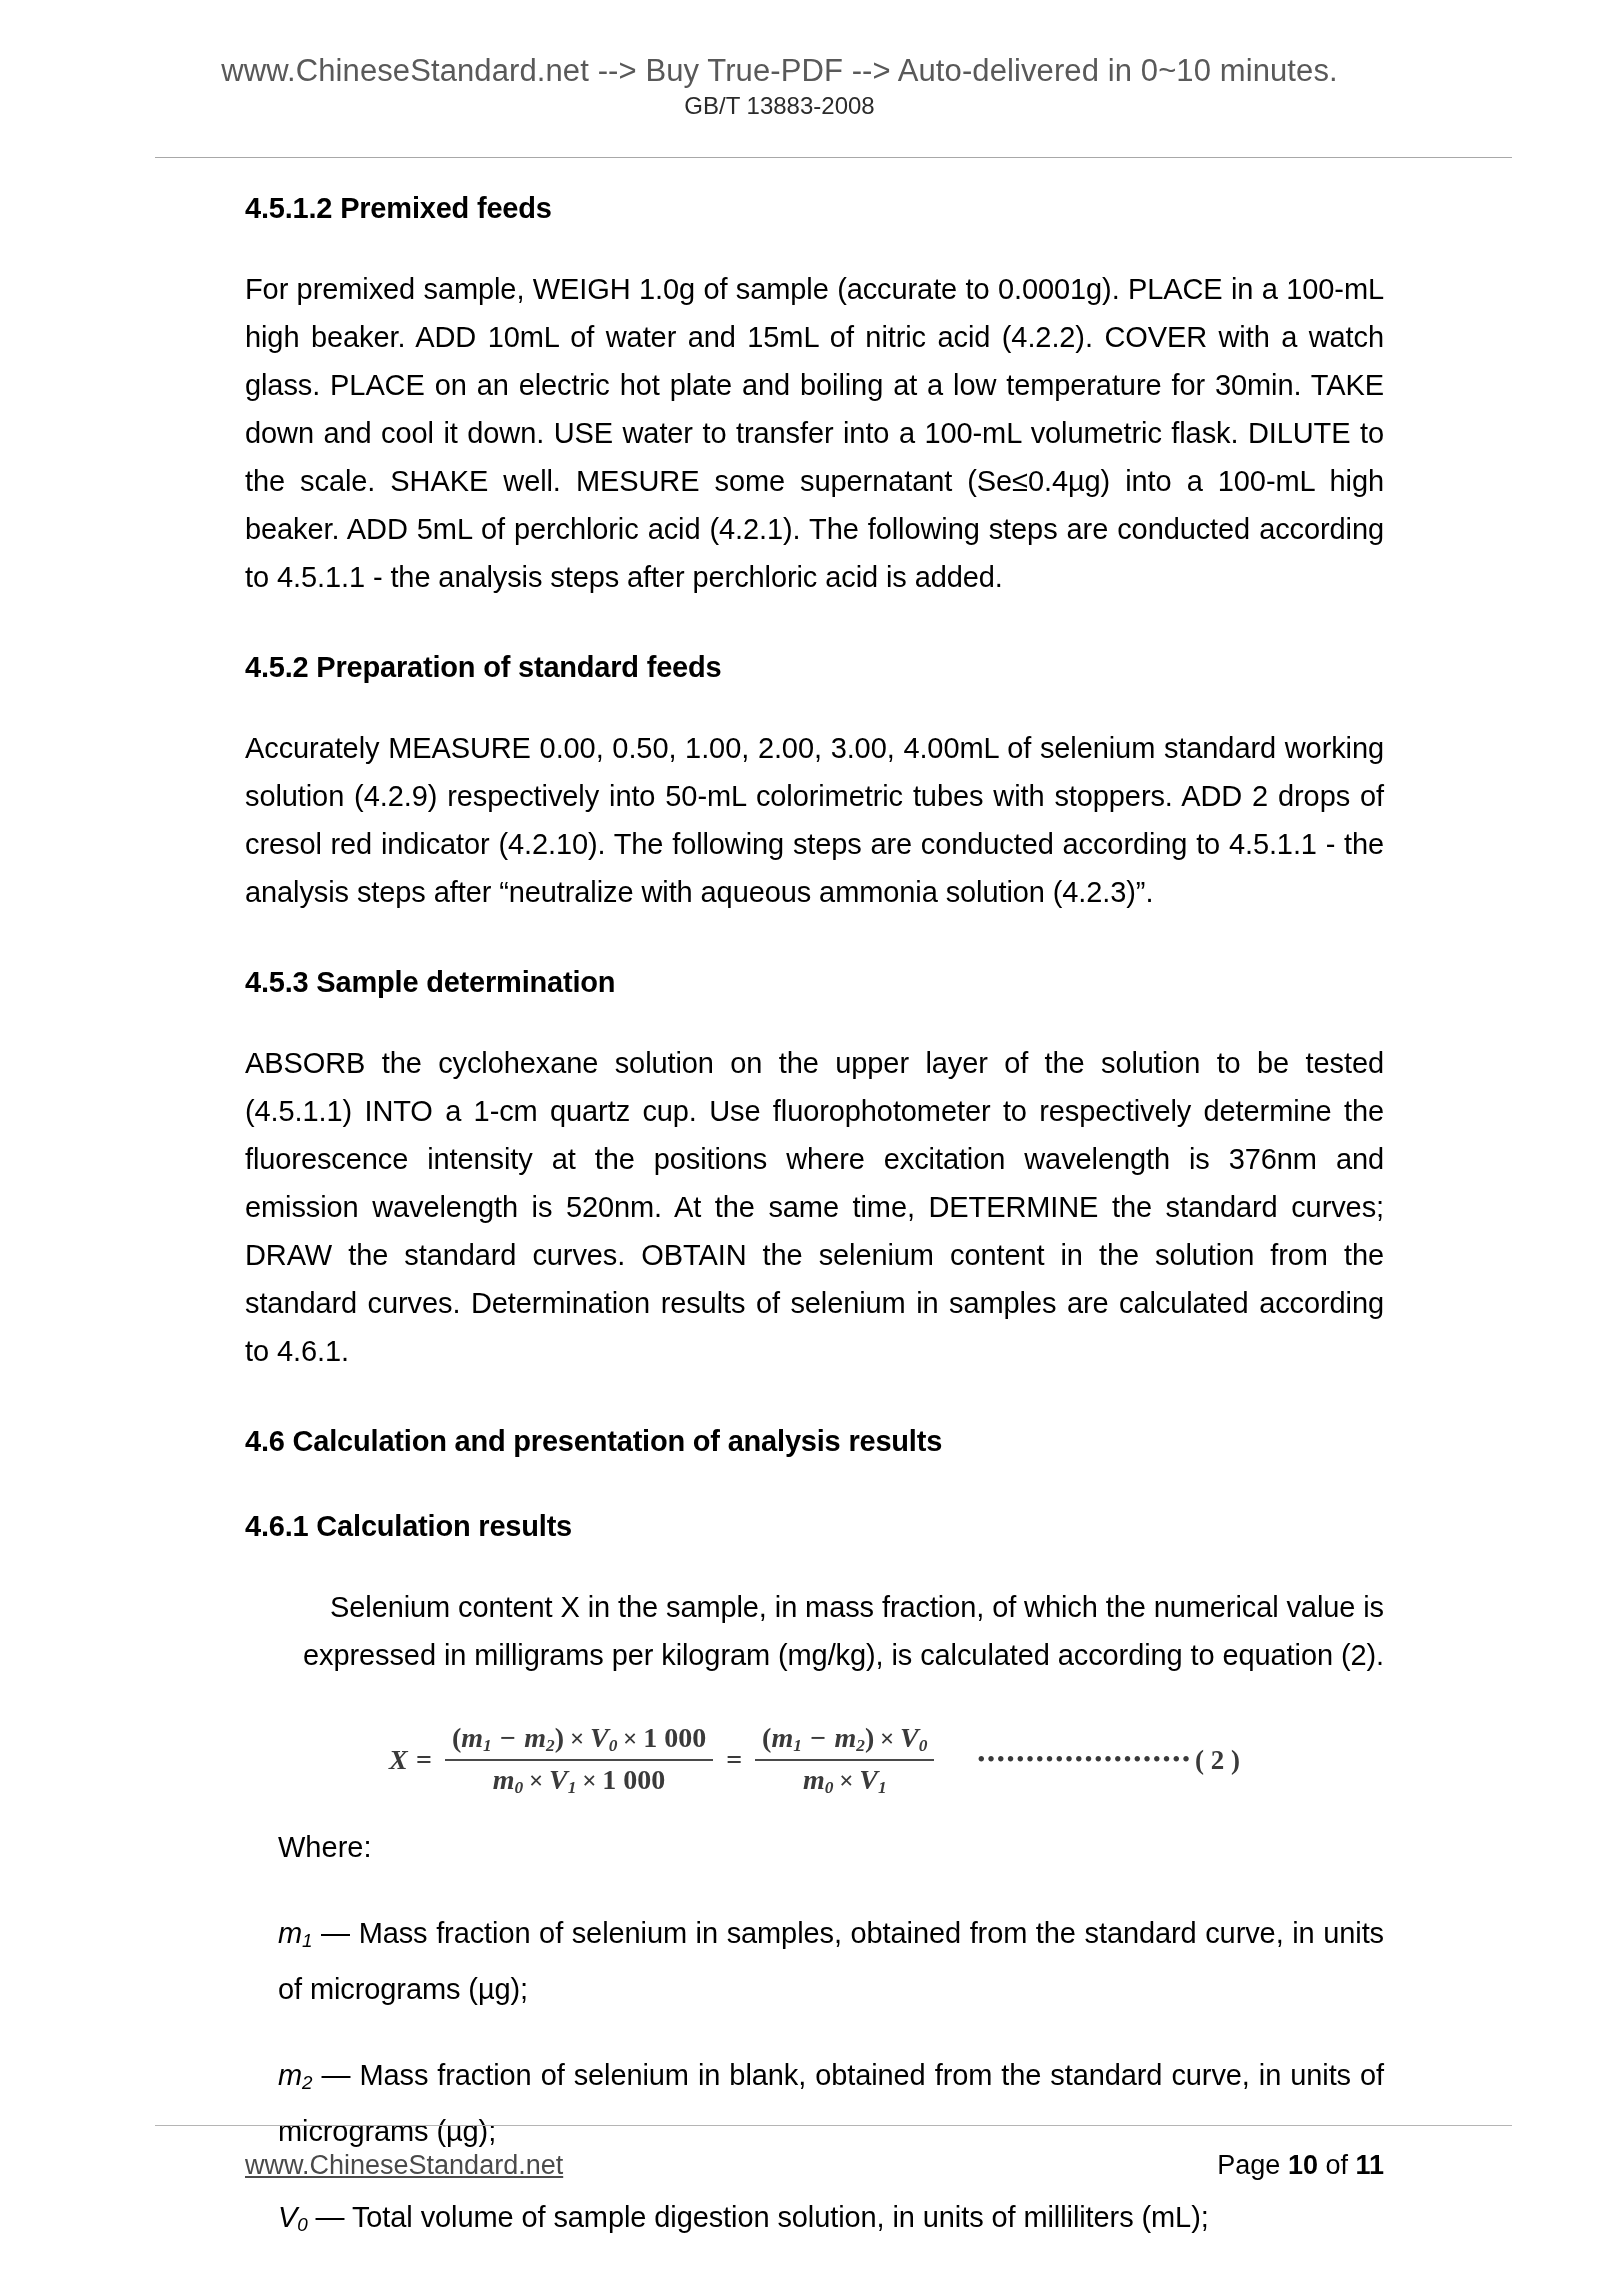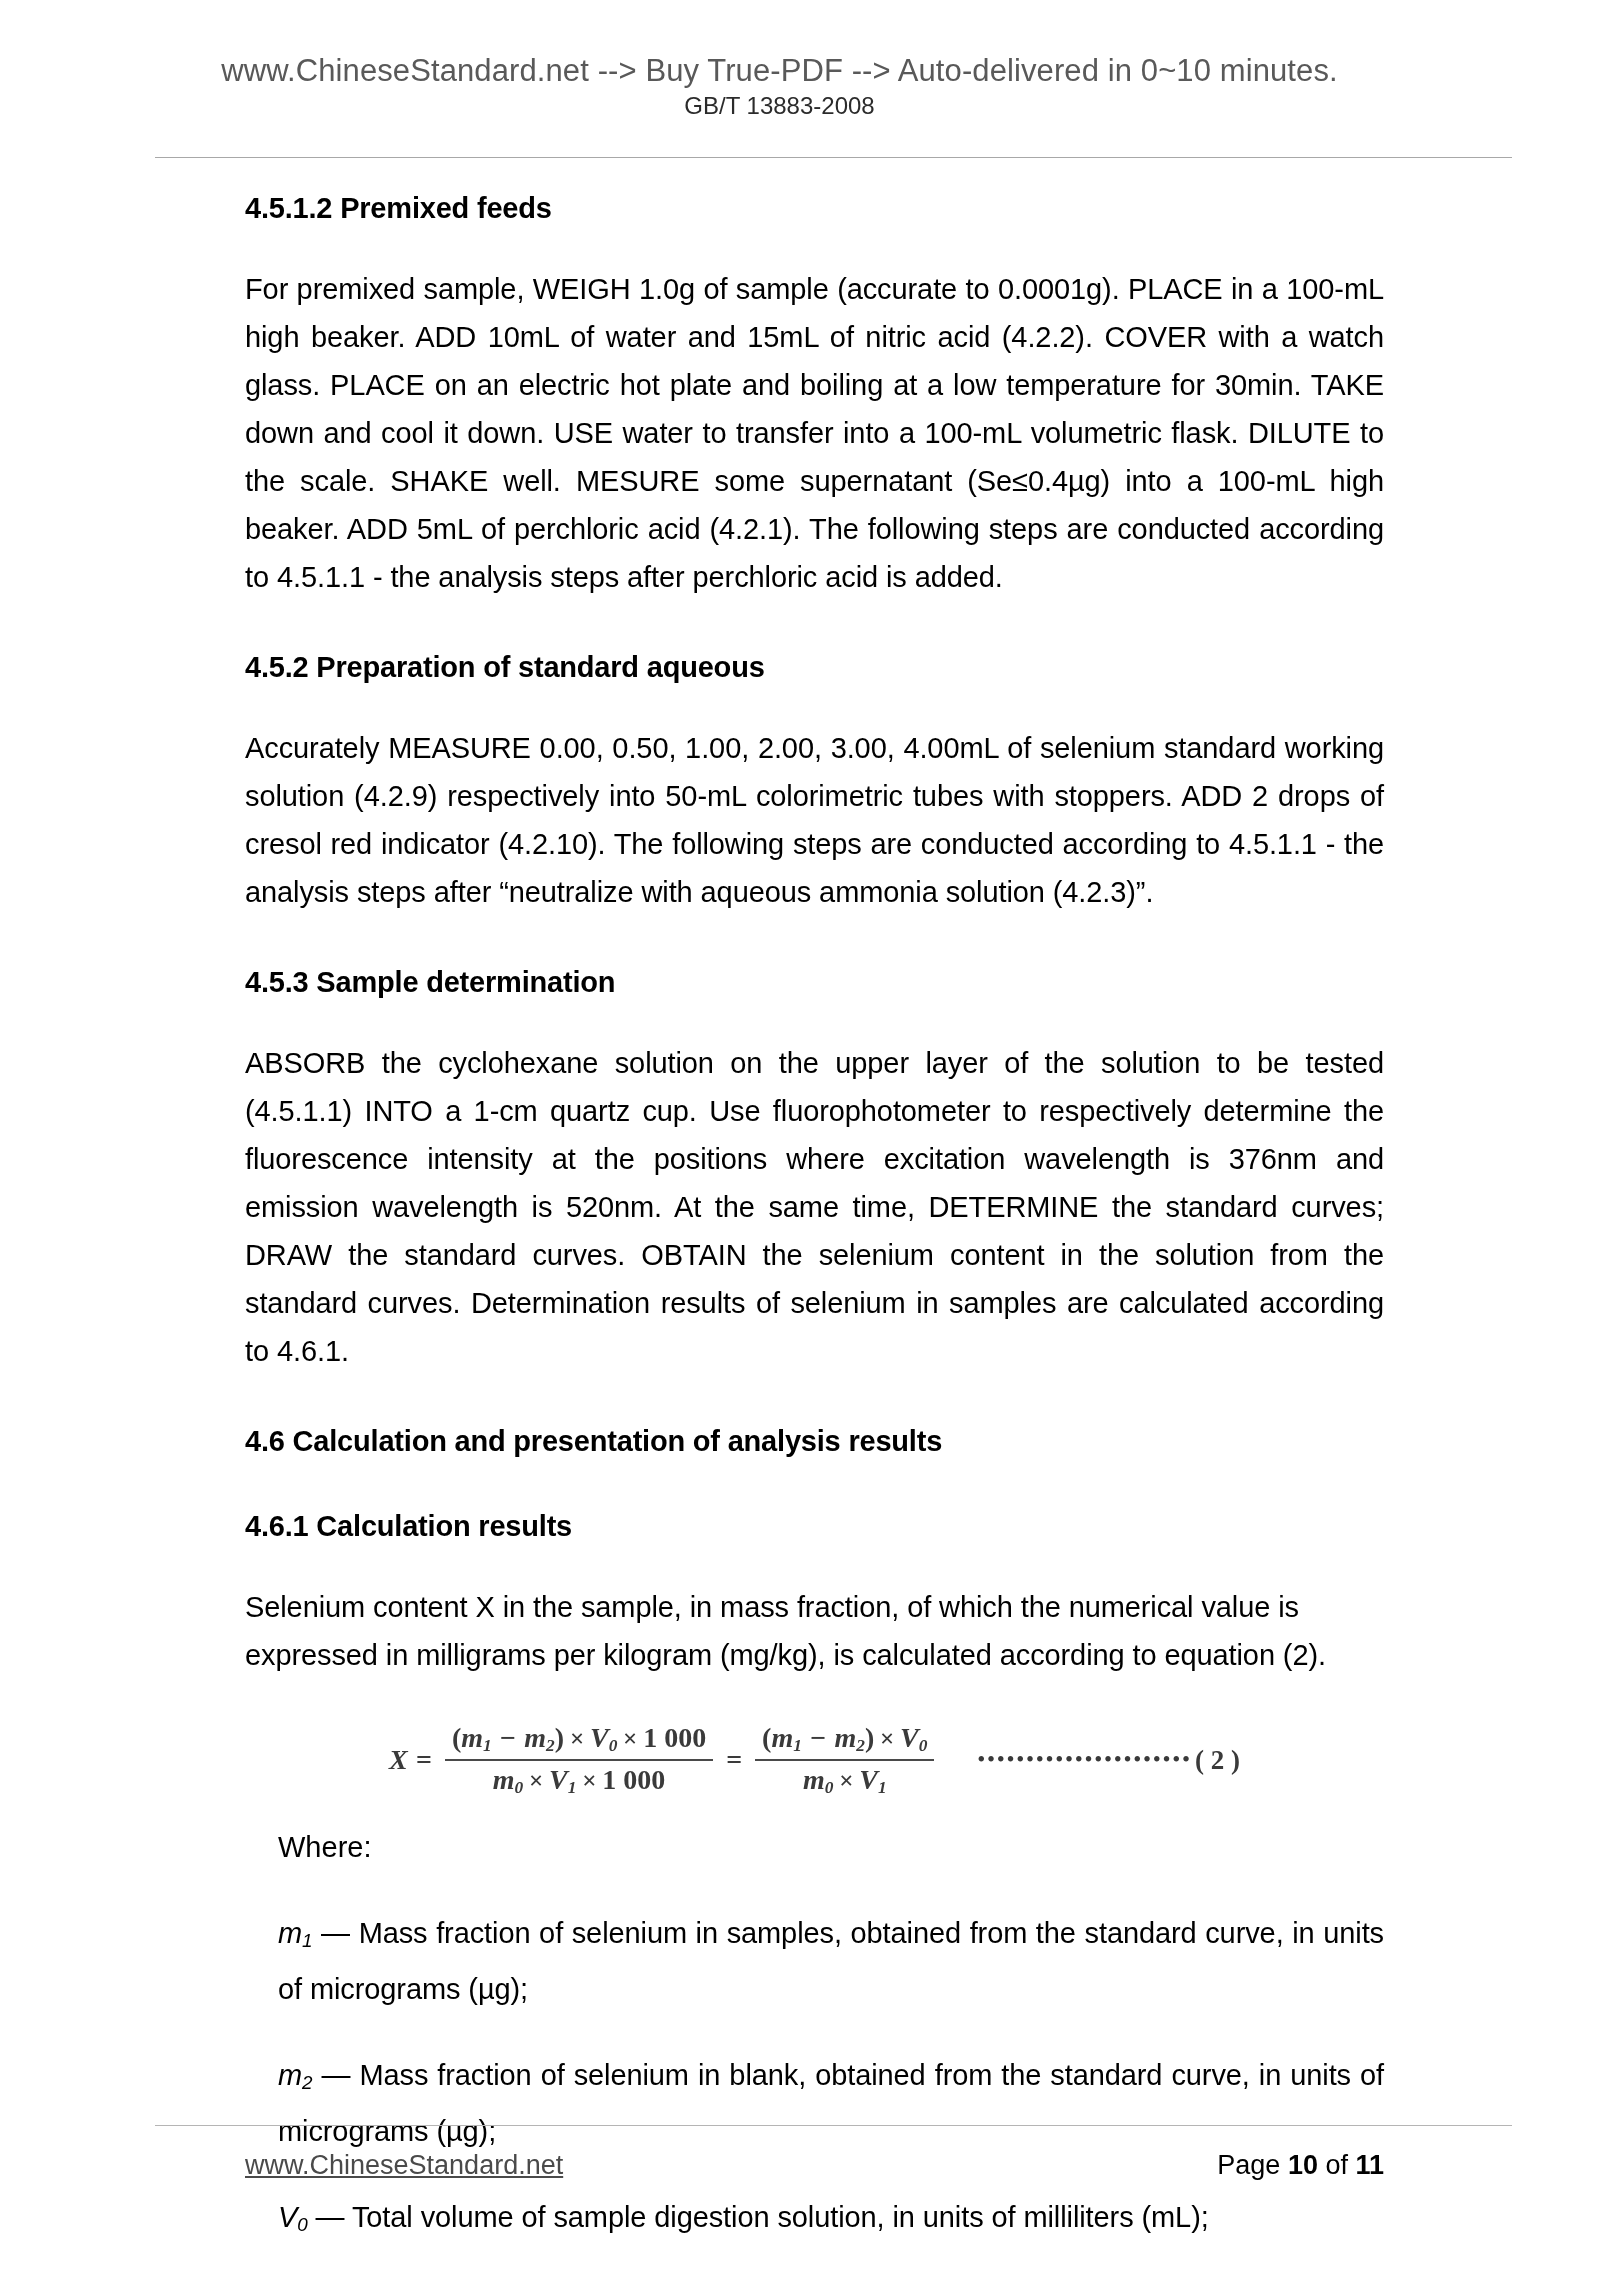--- a/index.html
+++ b/index.html
@@ -73,21 +73,21 @@
 
   p.para {
     font-size: 29px;
     line-height: 48px;
     margin: 0;
     text-align: justify;
     text-justify: inter-word;
     letter-spacing: -0.1px;
   }
   p.para.last-natural {
-    text-align: left;
+    text-align: right;
   }
   .gap-m { height: 38px; }
   .gap-l { height: 48px; }
 
   
   .equation-row {
     margin-top: 43px;
     margin-bottom: 25px;
     display: flex;
     align-items: center;
@@ -233,21 +233,21 @@
   <div class="header-rule"></div>
 
   <div class="content">
 
     <h2 class="section">4.5.1.2 Premixed feeds</h2>
     <div class="gap-m"></div>
 
     <p class="para">For premixed sample, WEIGH 1.0g of sample (accurate to 0.0001g). PLACE in a 100-mL high beaker. ADD 10mL of water and 15mL of nitric acid (4.2.2). COVER with a watch glass. PLACE on an electric hot plate and boiling at a low temperature for 30min. TAKE down and cool it down. USE water to transfer into a 100-mL volumetric flask. DILUTE to the scale. SHAKE well. MESURE some supernatant (Se≤0.4µg) into a 100-mL high beaker. ADD 5mL of perchloric acid (4.2.1). The following steps are conducted according to 4.5.1.1 - the analysis steps after perchloric acid is added.</p>
     <div class="gap-l"></div>
 
-    <h2 class="section">4.5.2 Preparation of standard aqueous</h2>
+    <h2 class="section">4.5.2 Preparation of standard feeds</h2>
     <div class="gap-m"></div>
 
     <p class="para">Accurately MEASURE 0.00, 0.50, 1.00, 2.00, 3.00, 4.00mL of selenium standard working solution (4.2.9) respectively into 50-mL colorimetric tubes with stoppers. ADD 2 drops of cresol red indicator (4.2.10). The following steps are conducted according to 4.5.1.1 - the analysis steps after “neutralize with aqueous ammonia solution (4.2.3)”.</p>
     <div class="gap-l"></div>
 
     <h2 class="section">4.5.3 Sample determination</h2>
     <div class="gap-m"></div>
 
     <p class="para">ABSORB the cyclohexane solution on the upper layer of the solution to be tested (4.5.1.1) INTO a 1-cm quartz cup. Use fluorophotometer to respectively determine the fluorescence intensity at the positions where excitation wavelength is 376nm and emission wavelength is 520nm. At the same time, DETERMINE the standard curves; DRAW the standard curves. OBTAIN the selenium content in the solution from the standard curves. Determination results of selenium in samples are calculated according to 4.6.1.</p>
     <div class="gap-l"></div>

